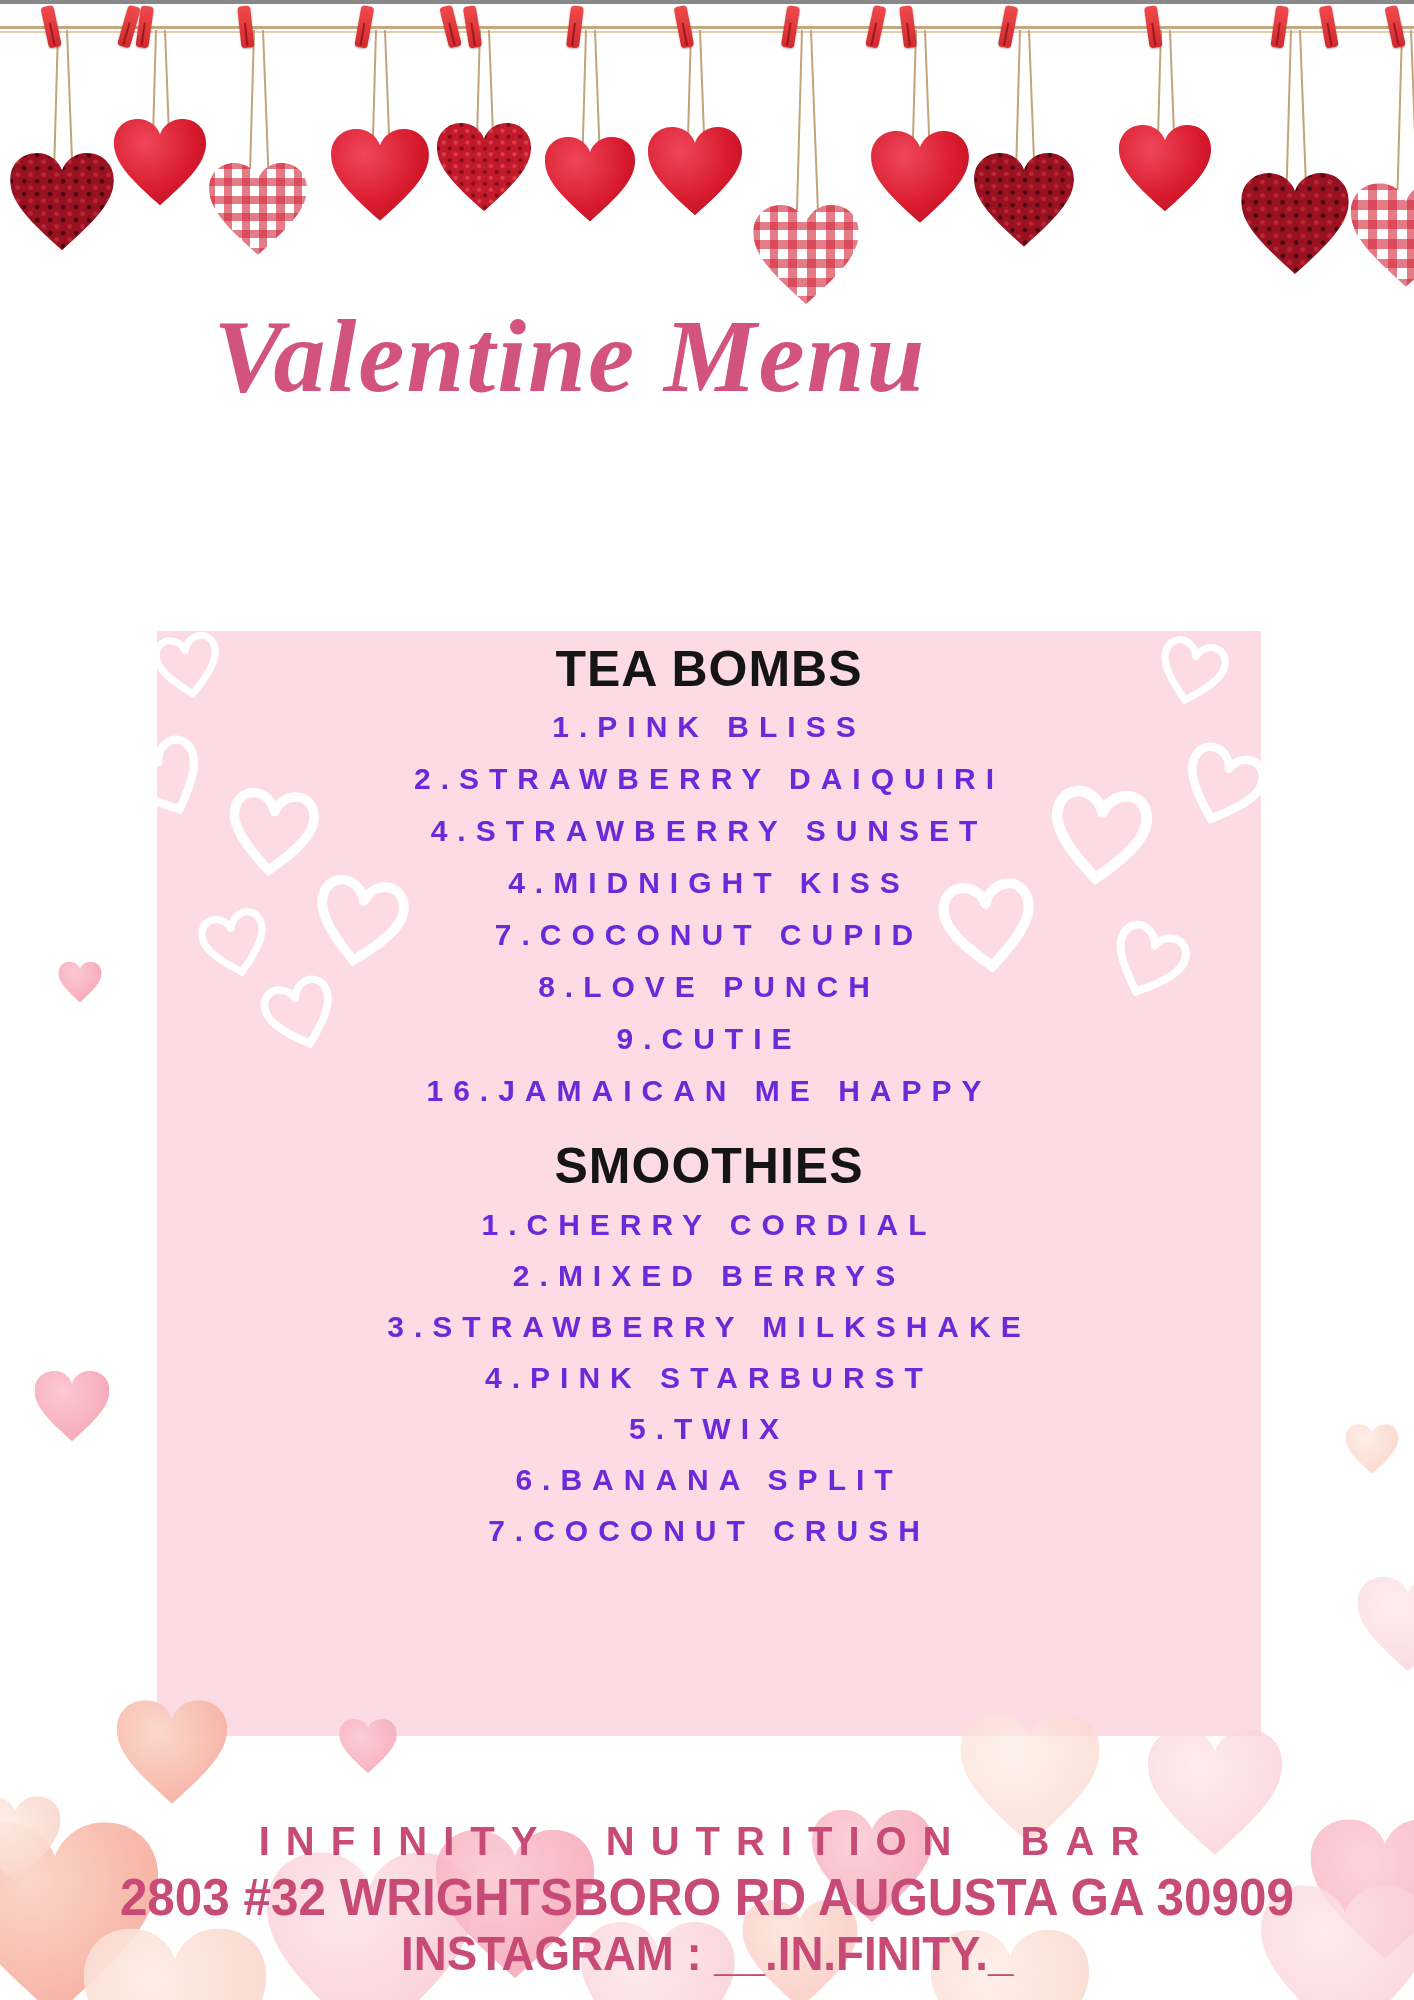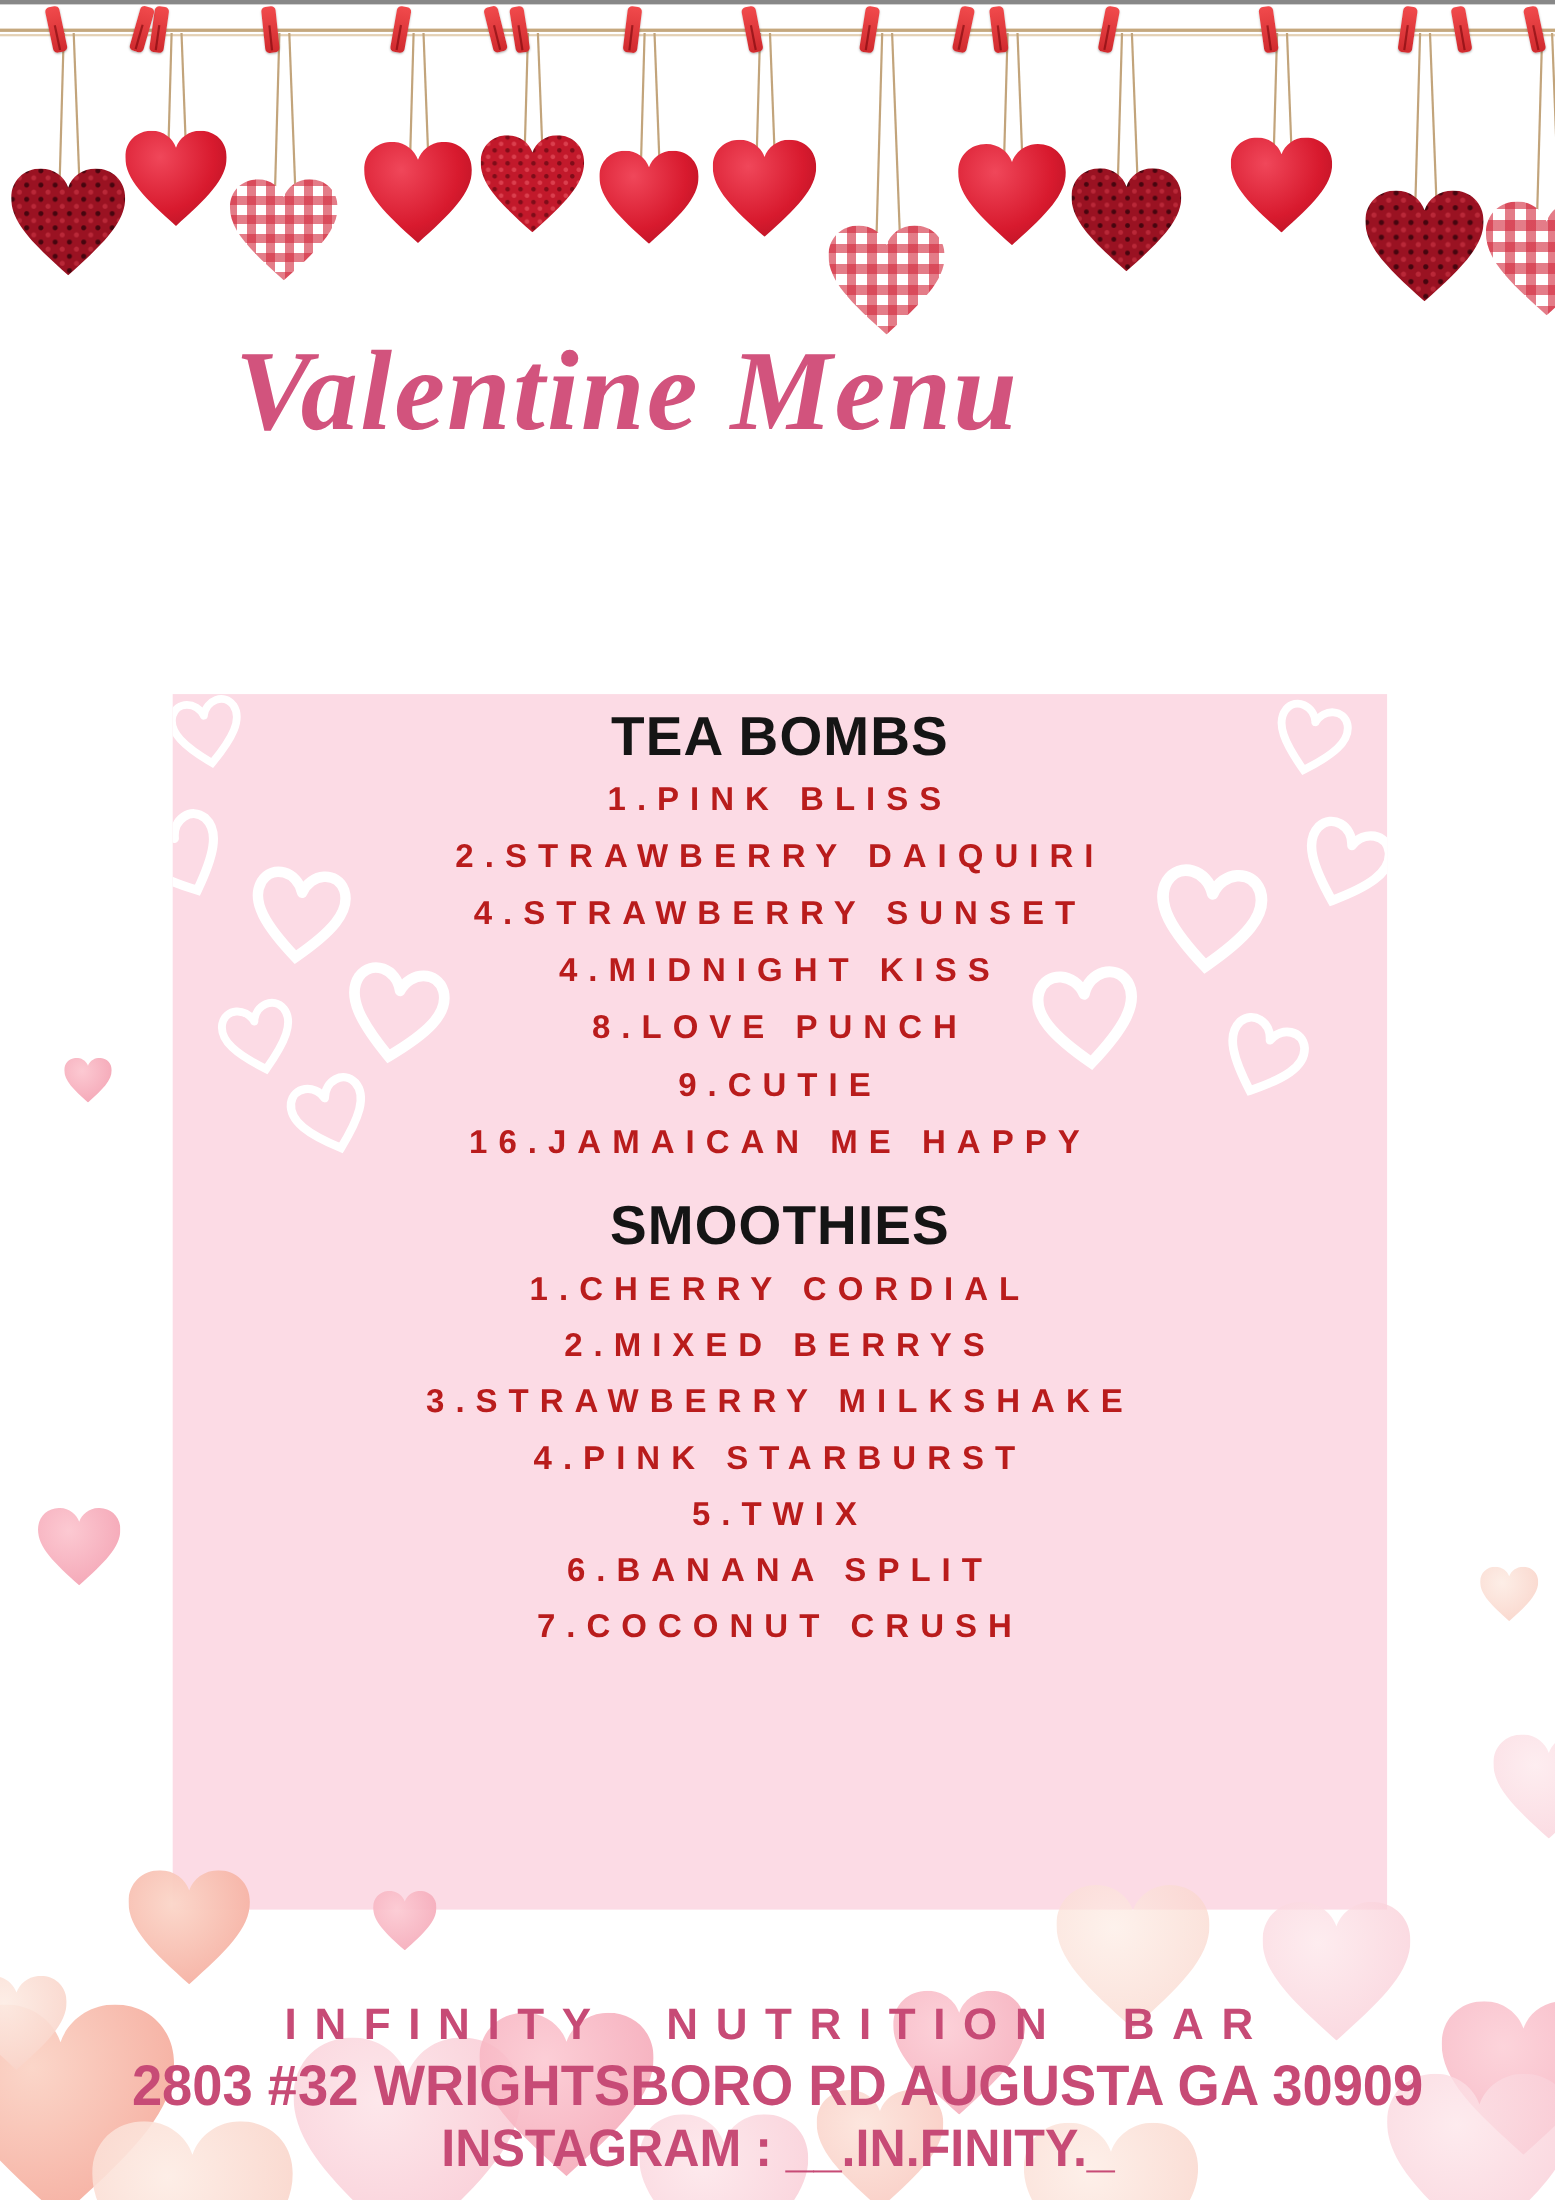--- a/index.html
+++ b/index.html
@@ -59,21 +59,21 @@
     position:absolute;left:157px;top:627px;width:1104px;height:1105px;
     background:#fcdbe5;overflow:hidden;z-index:1;
   }
   .panel-content{position:relative;z-index:2;text-align:center;padding-top:6px;}
   .mhead{
     font-size:50px;font-weight:800;letter-spacing:1px;color:#151515;
     line-height:64px;
   }
   .mhead.m2{margin-top:16px;line-height:66px;}
   .mitem{
-    font-size:30px;font-weight:700;color:#b91c1c;
+    font-size:30px;font-weight:700;color:#6d28d9;
     letter-spacing:10px;line-height:52px;
   }
   .mitem.s2{line-height:51px;}
   .outline-heart{position:absolute;z-index:1;}
   
   .sheart{z-index:1;}
   .tone-pink{background:radial-gradient(circle at 38% 30%, #fcc9d2, #f5aab9 72%, #f09fb0 100%);}
   .tone-peach{background:radial-gradient(circle at 38% 30%, #fbd6c9, #f6b2a4 72%, #f2a595 100%);}
   .tone-palepink{background:radial-gradient(circle at 38% 30%, #fde6ea, #f9cbd5 78%);}
   .tone-palepeach{background:radial-gradient(circle at 38% 30%, #fdece4, #f9d3c8 78%);}
@@ -187,20 +187,21 @@
         <div class="outline-heart" style="left: 947px; top: 287px; width: 88px; height: 88px; transform: rotate(22deg);"><svg width="88" height="88" viewBox="0 0 100 100">
             <path d="M50 30 C44 12 22 8 14 24 C6 42 22 62 50 86 C78 62 94 42 86 24 C78 8 56 12 50 30" fill="none" stroke="#ffffff" stroke-width="9" stroke-linecap="round"></path>
           </svg></div>
       </div>
     <div class="panel-content">
         <div class="mhead">TEA BOMBS</div>
         <div class="mitem">1.PINK BLISS</div>
         <div class="mitem">2.STRAWBERRY DAIQUIRI</div>
         <div class="mitem">4.STRAWBERRY SUNSET</div>
         <div class="mitem">4.MIDNIGHT KISS</div>
+        <div class="mitem">7.COCONUT CUPID</div>
         <div class="mitem">8.LOVE PUNCH</div>
         <div class="mitem">9.CUTIE</div>
         <div class="mitem">16.JAMAICAN ME HAPPY</div>
         <div class="mhead m2">SMOOTHIES</div>
         <div class="mitem s2">1.CHERRY CORDIAL</div>
         <div class="mitem s2">2.MIXED BERRYS</div>
         <div class="mitem s2">3.STRAWBERRY MILKSHAKE</div>
         <div class="mitem s2">4.PINK STARBURST</div>
         <div class="mitem s2">5.TWIX</div>
         <div class="mitem s2">6.BANANA SPLIT</div>

